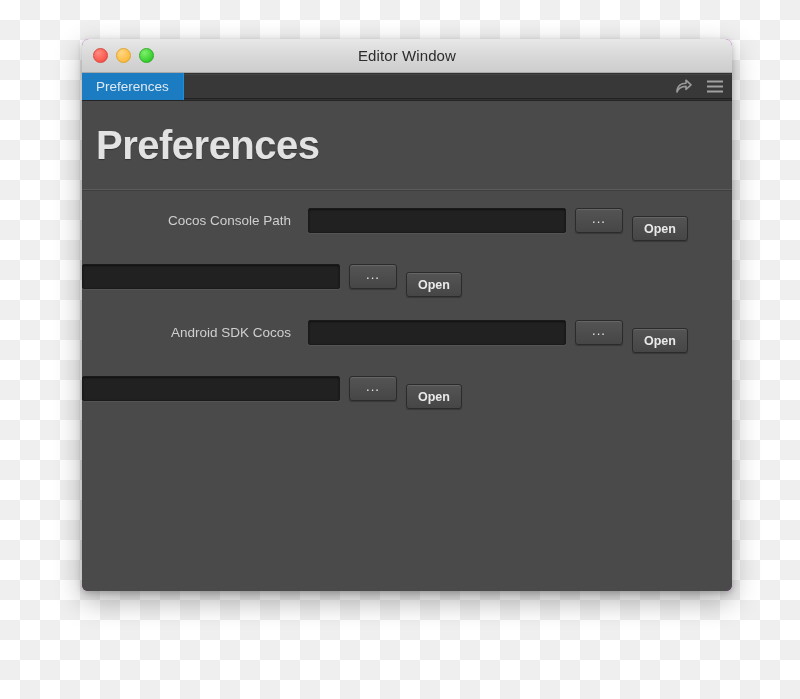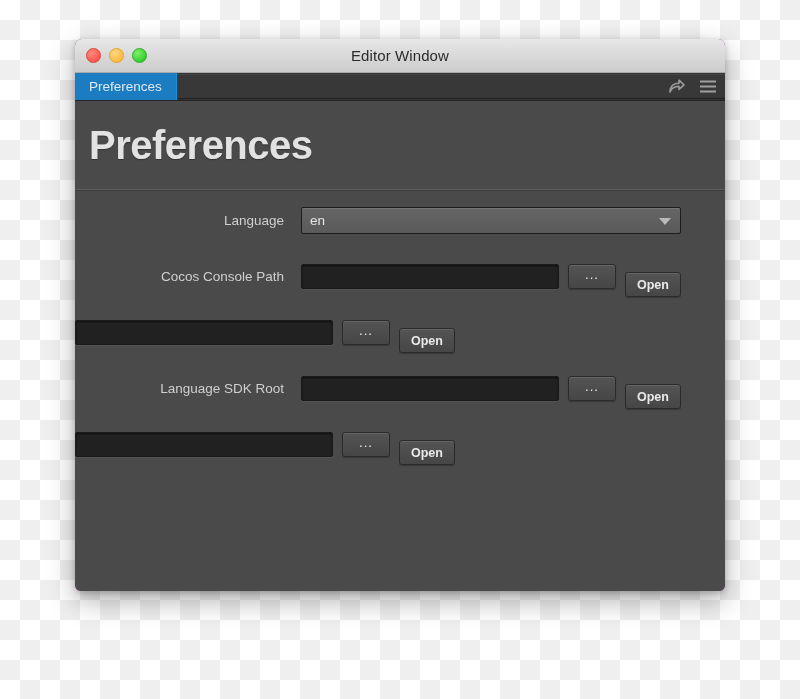--- a/index.html
+++ b/index.html
@@ -16,21 +16,21 @@
       linear-gradient(45deg, #efefef 25%, transparent 25%, transparent 75%, #efefef 75%, #efefef),
       linear-gradient(45deg, #efefef 25%, transparent 25%, transparent 75%, #efefef 75%, #efefef);
     background-size: 40px 40px;
     background-position: 0 0, 20px 20px;
     position: relative;
   }
 
   
   .window {
     position: absolute;
-    left: 75px;
+    left: 82px;
     top: 39px;
     width: 650px;
     height: 552px;
     border-radius: 7px 7px 6px 6px;
     box-shadow: 0 10px 28px rgba(0,0,0,0.30), 0 2px 6px rgba(0,0,0,0.22);
     overflow: hidden;
     background: #a21caf;
   }
 
   
@@ -253,43 +253,36 @@
 
   <div class="content">
 
     <div class="page-header">
       <div class="page-title">Preferences</div>
     </div>
     <div class="divider-under"></div>
 
     <div class="form">
 
-      <div class="row">
-        <div class="row-label">Language</div>
-        <div class="field-select">
-          <span>en</span>
-          <span class="caret"></span>
-        </div>
-      </div>
 
       <div class="row">
         <div class="row-label">Cocos Console Path</div>
         <div class="field-text"></div>
         <div class="btn browse">...</div>
         <div class="btn open">Open</div>
       </div>
 
       <div class="row">
         <div class="field-text"></div>
         <div class="btn browse">...</div>
         <div class="btn open">Open</div>
       </div>
 
       <div class="row">
-        <div class="row-label">Language SDK Root</div>
+        <div class="row-label">Android SDK Cocos</div>
         <div class="field-text"></div>
         <div class="btn browse">...</div>
         <div class="btn open">Open</div>
       </div>
 
       <div class="row">
         <div class="field-text"></div>
         <div class="btn browse">...</div>
         <div class="btn open">Open</div>
       </div>

